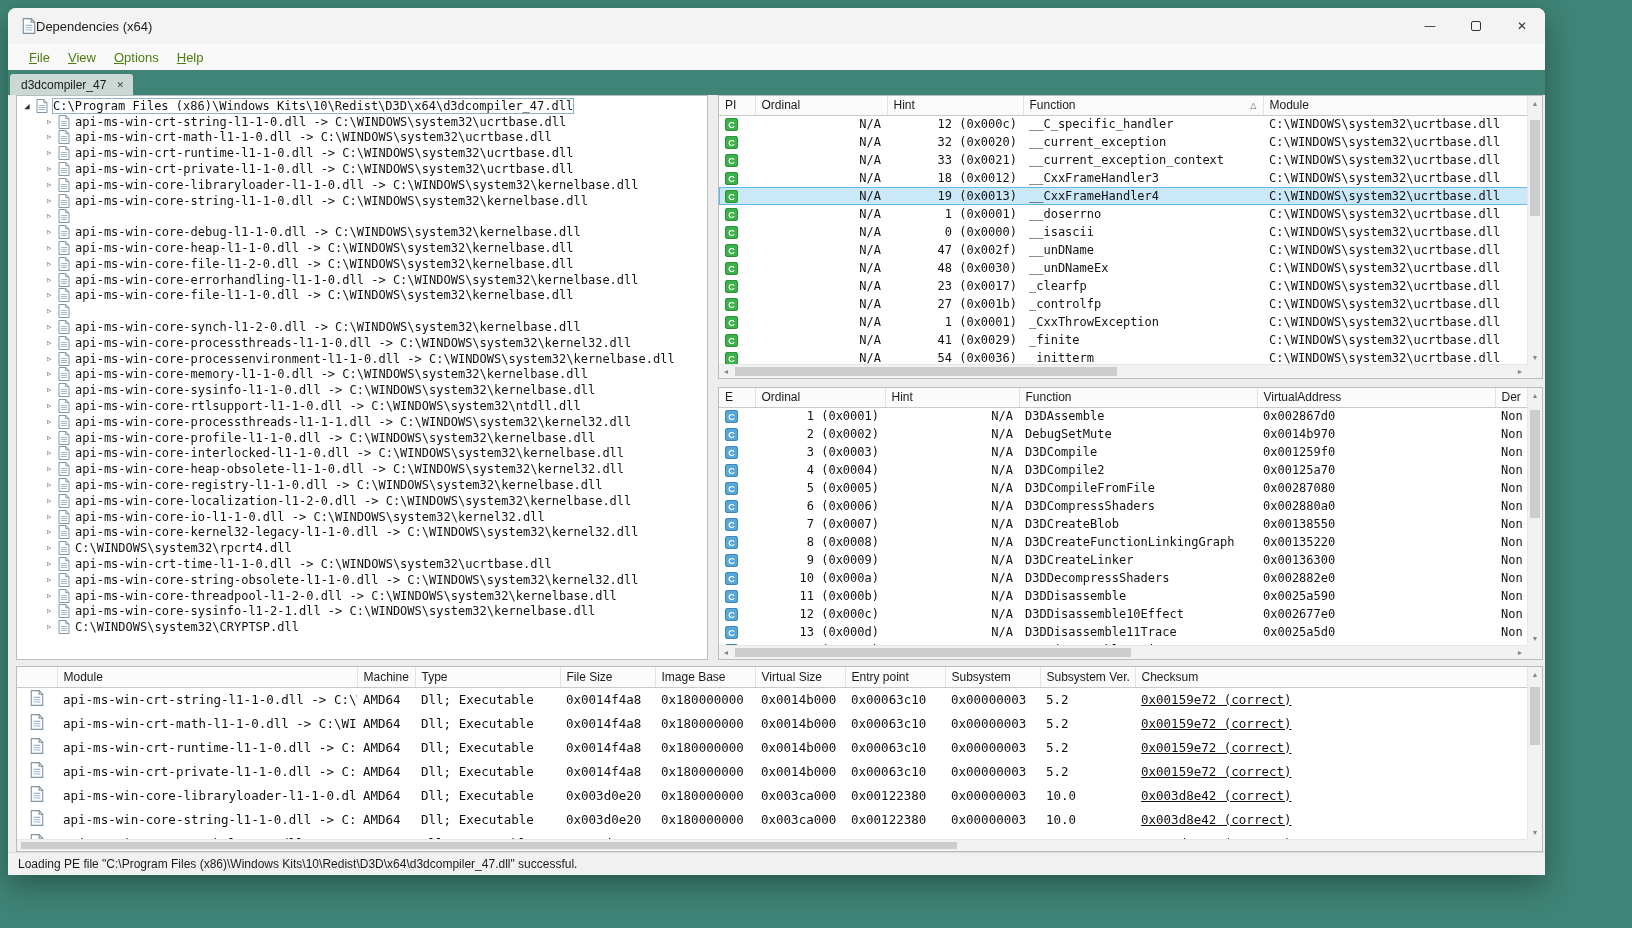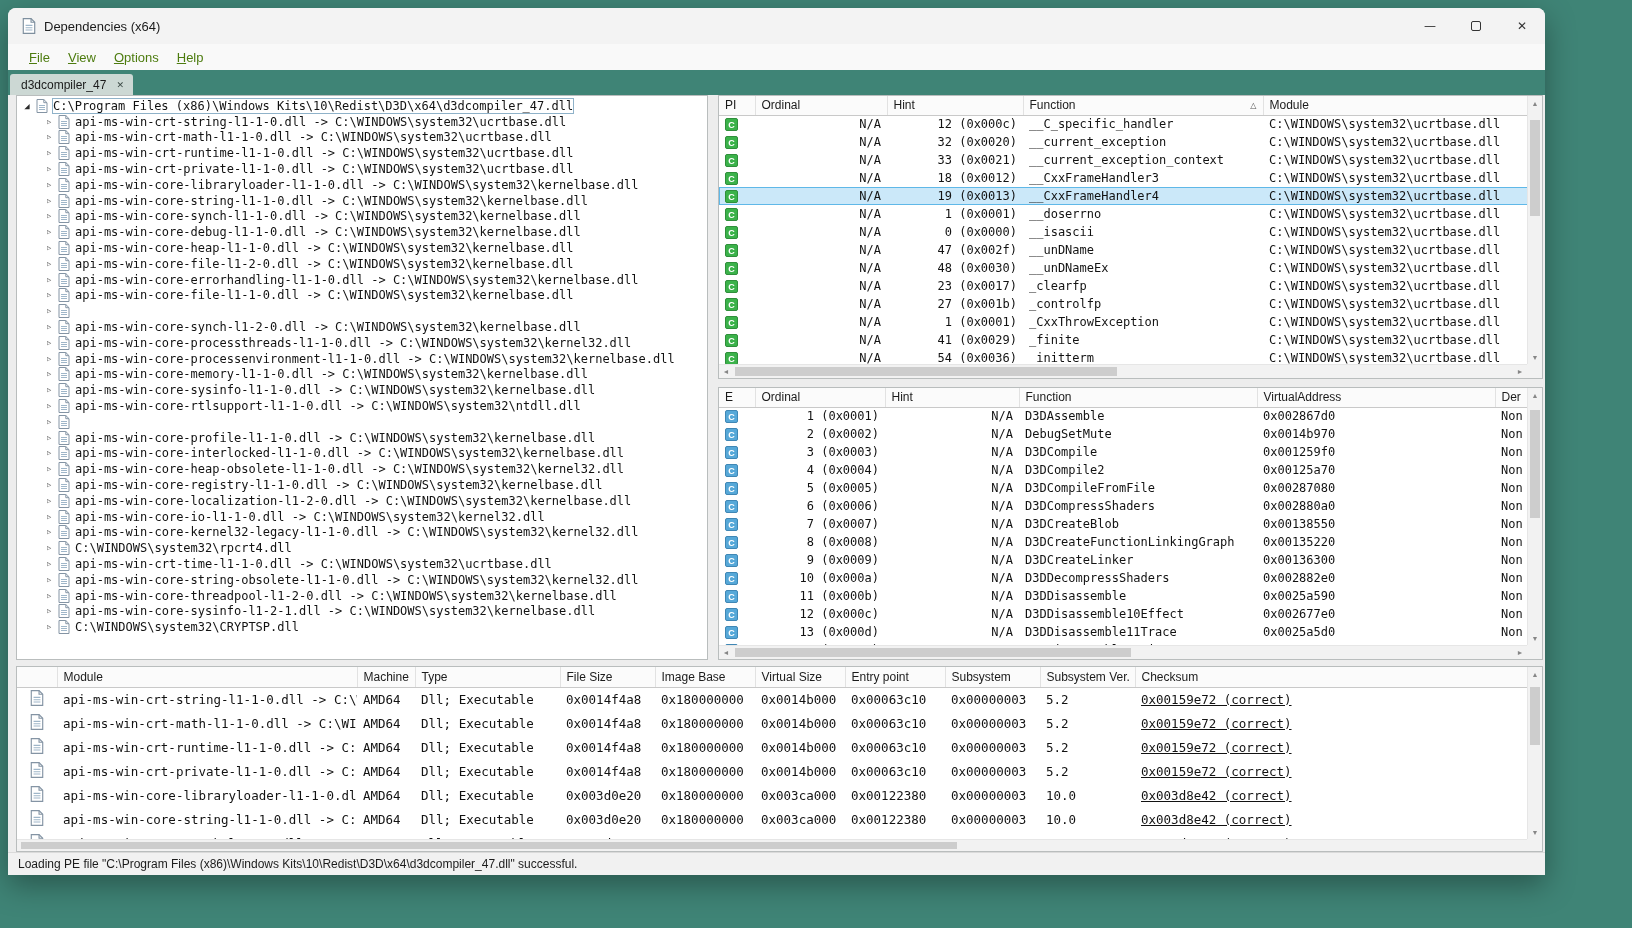--- a/index.html
+++ b/index.html
@@ -6,21 +6,21 @@
   html,body { width:1632px; height:928px; overflow:hidden; }
   body { background:var(--accent-teal,#3f8476); font-family:"Liberation Sans",sans-serif; }
 
   .window { position:absolute; left:8px; top:8px; width:1537px; height:867px;
             background:#ededed; border-radius:8px 8px 0 0; overflow:hidden;
             box-shadow:0 10px 30px rgba(0,0,0,.35); display:flex; flex-direction:column; }
 
   
   .titlebar { flex:0 0 36px; background:#f3f3f3; display:flex; align-items:center; padding-left:14px; }
   .app-icon { display:flex; }
-  .title { font-size:13px; color:#1b1b1b; margin-left:8px; }
+  .title { font-size:13px; color:#1b1b1b; margin-left:0; }
   .win-controls { margin-left:auto; display:flex; height:100%; }
   .win-btn { width:46px; height:100%; display:flex; align-items:center; justify-content:center;
              border:none; background:transparent; color:#333; font-size:12px; font-family:"DejaVu Sans",sans-serif; }
   .max-glyph { width:10px; height:10px; border:1px solid #333; border-radius:2px; display:inline-block; }
 
   
   .menubar { flex:0 0 26px; background:#f9f9f9; display:flex; align-items:center; padding-left:12px; }
   .menu-item { font-size:13px; color:#4d7c0f; padding:2px 9px; }
 
   
@@ -233,21 +233,20 @@
               <span class="arrow">▷</span>
               <span class="ficon">
                 <svg width="12" height="14" viewBox="0 0 12 14">
                   <path d="M1 .5h6.8L11 3.7V13.5H1z" fill="#fff" stroke="#8494a4"></path>
                   <path d="M7.8 .5v3.2H11" fill="none" stroke="#8494a4"></path>
                   <g stroke="#9fb6c9">
                     <path d="M3 6.5h6M3 8.5h6M3 10.5h6"></path>
                   </g>
                 </svg>
               </span>
-              <span class="tlabel">api-ms-win-core-synch-l1-1-0.dll -&gt; C:\WINDOWS\system32\kernelbase.dll</span>
             </div>
             <div class="tree-row child">
               <span class="arrow">▷</span>
               <span class="ficon">
                 <svg width="12" height="14" viewBox="0 0 12 14">
                   <path d="M1 .5h6.8L11 3.7V13.5H1z" fill="#fff" stroke="#8494a4"></path>
                   <path d="M7.8 .5v3.2H11" fill="none" stroke="#8494a4"></path>
                   <g stroke="#9fb6c9">
                     <path d="M3 6.5h6M3 8.5h6M3 10.5h6"></path>
                   </g>
@@ -401,20 +400,21 @@
               <span class="arrow">▷</span>
               <span class="ficon">
                 <svg width="12" height="14" viewBox="0 0 12 14">
                   <path d="M1 .5h6.8L11 3.7V13.5H1z" fill="#fff" stroke="#8494a4"></path>
                   <path d="M7.8 .5v3.2H11" fill="none" stroke="#8494a4"></path>
                   <g stroke="#9fb6c9">
                     <path d="M3 6.5h6M3 8.5h6M3 10.5h6"></path>
                   </g>
                 </svg>
               </span>
+              <span class="tlabel">api-ms-win-core-processthreads-l1-1-1.dll -&gt; C:\WINDOWS\system32\kernel32.dll</span>
             </div>
             <div class="tree-row child">
               <span class="arrow">▷</span>
               <span class="ficon">
                 <svg width="12" height="14" viewBox="0 0 12 14">
                   <path d="M1 .5h6.8L11 3.7V13.5H1z" fill="#fff" stroke="#8494a4"></path>
                   <path d="M7.8 .5v3.2H11" fill="none" stroke="#8494a4"></path>
                   <g stroke="#9fb6c9">
                     <path d="M3 6.5h6M3 8.5h6M3 10.5h6"></path>
                   </g>

